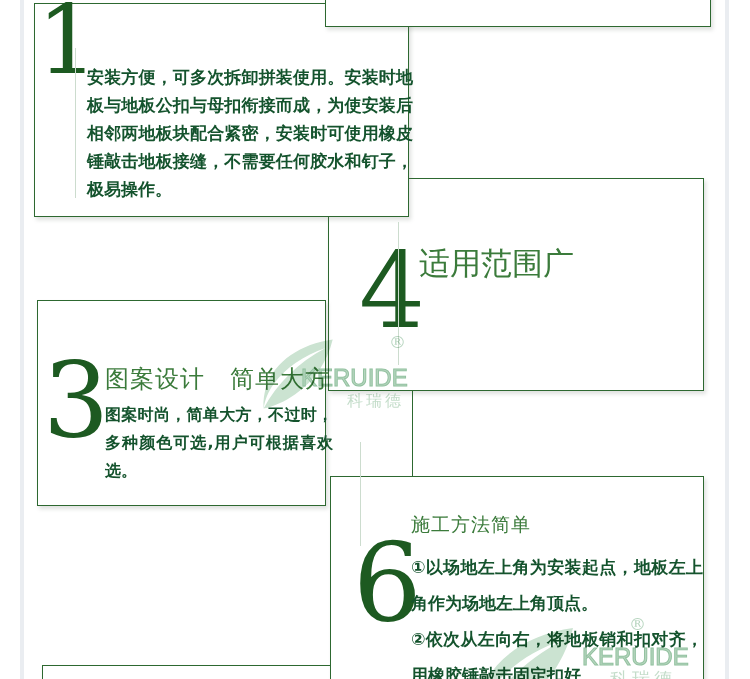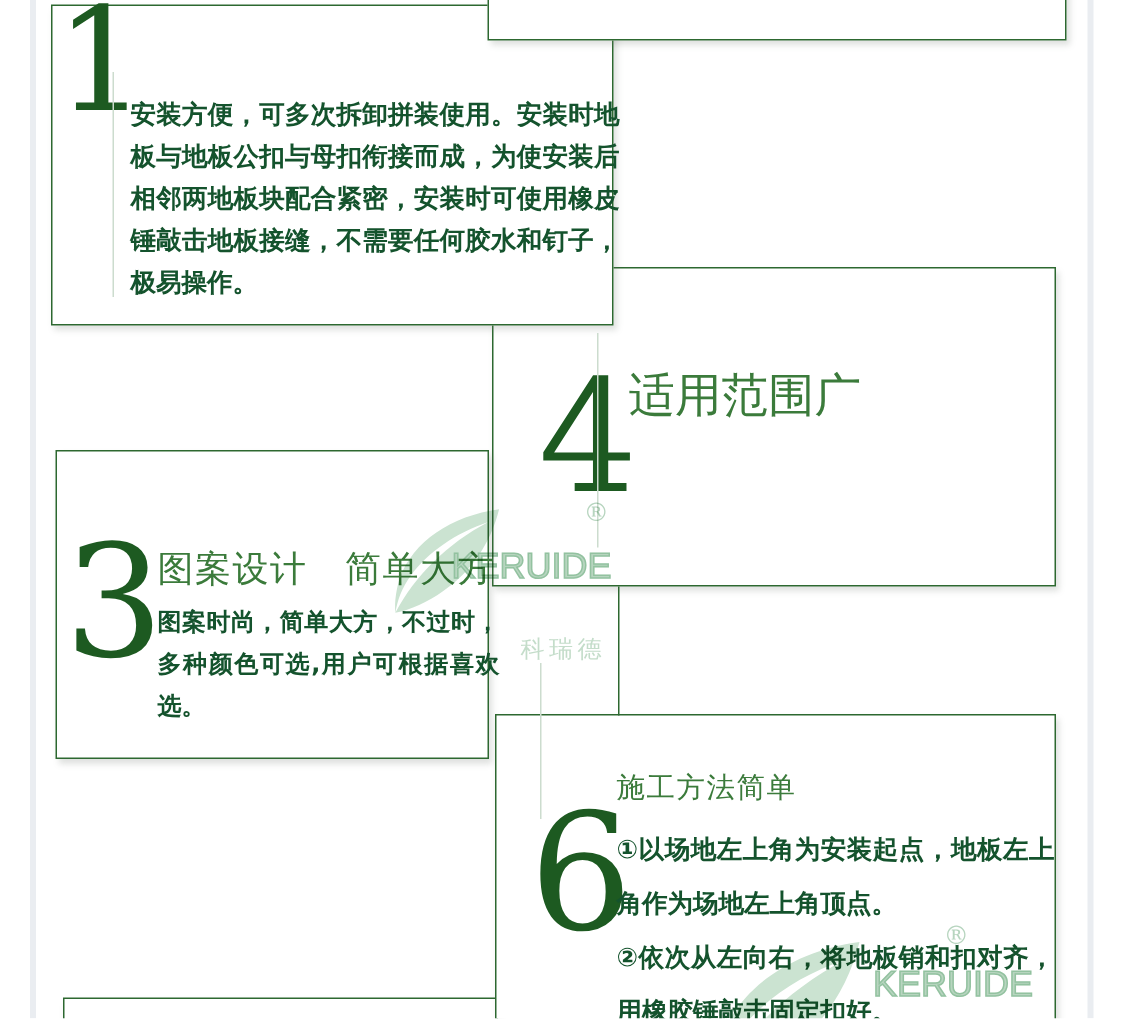--- a/index.html
+++ b/index.html
@@ -66,21 +66,21 @@
   .wm .leaf{position:absolute;}
   .wm .reg{
     position:absolute;color:#b7d5bf;font-family:"DejaVu Serif",serif;font-size:17px;line-height:1;
   }
   .wm .brand-en{
     position:absolute;color:#b7d5bf;-webkit-text-stroke:1px #93c2a0;
     font-family:Liberation Sans, sans-serif;font-size:24px;line-height:1;
     letter-spacing:0;white-space:nowrap;
   }
   .wm .brand-cn{
-    position:absolute;color:#c4ddca;font-family:"DejaVu Sans",sans-serif;line-height:1;white-space:nowrap;margin-top:32px;
+    position:absolute;color:#c4ddca;font-family:"DejaVu Sans",sans-serif;line-height:1;white-space:nowrap;
   }
   .wm-mid{left:256px;top:328px;width:180px;height:90px;}
   .wm-mid .leaf{left:0;top:10px;}
   .wm-mid .reg{left:133px;top:6px;}
   .wm-mid .brand-en{left:45px;top:38px;}
   .wm-mid .brand-cn{left:91px;top:65px;font-size:16px;letter-spacing:3px;}
   .wm-btm{left:466px;top:596px;width:240px;height:90px;}
   .wm-btm .leaf{left:0;top:30px;}
   .wm-btm .reg{left:163px;top:20px;}
   .wm-btm .brand-en{left:116px;top:49px;}

